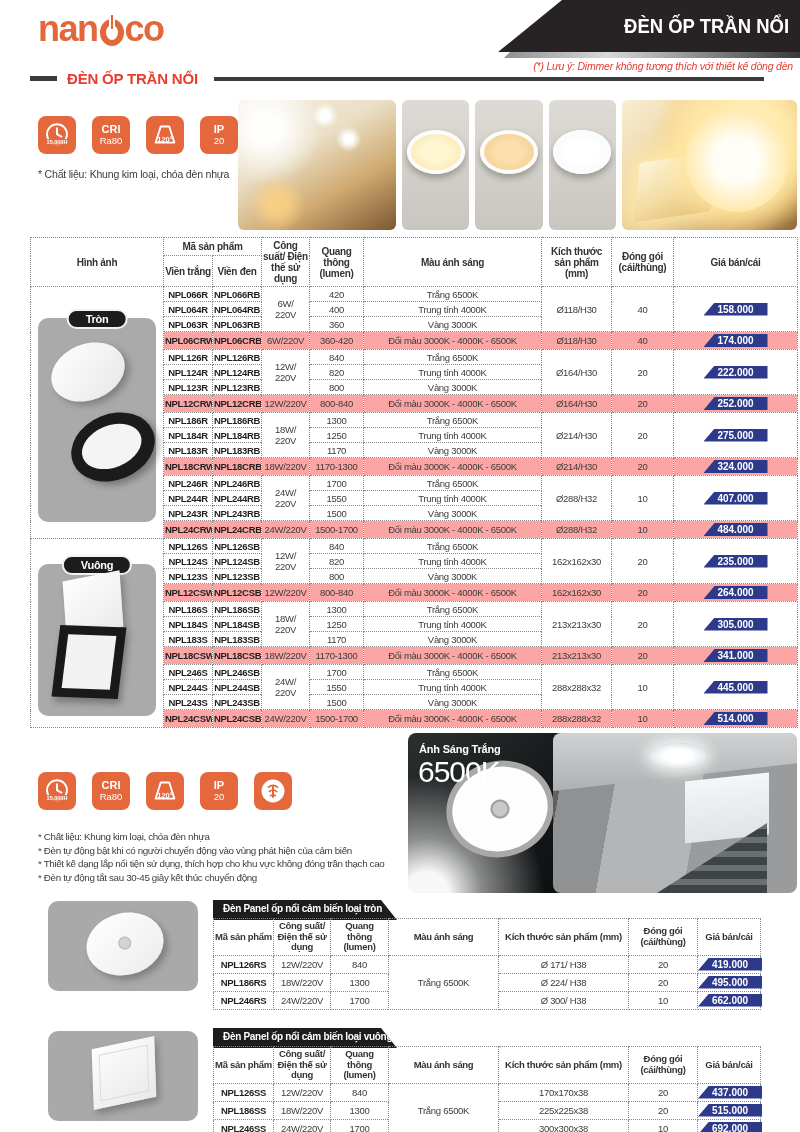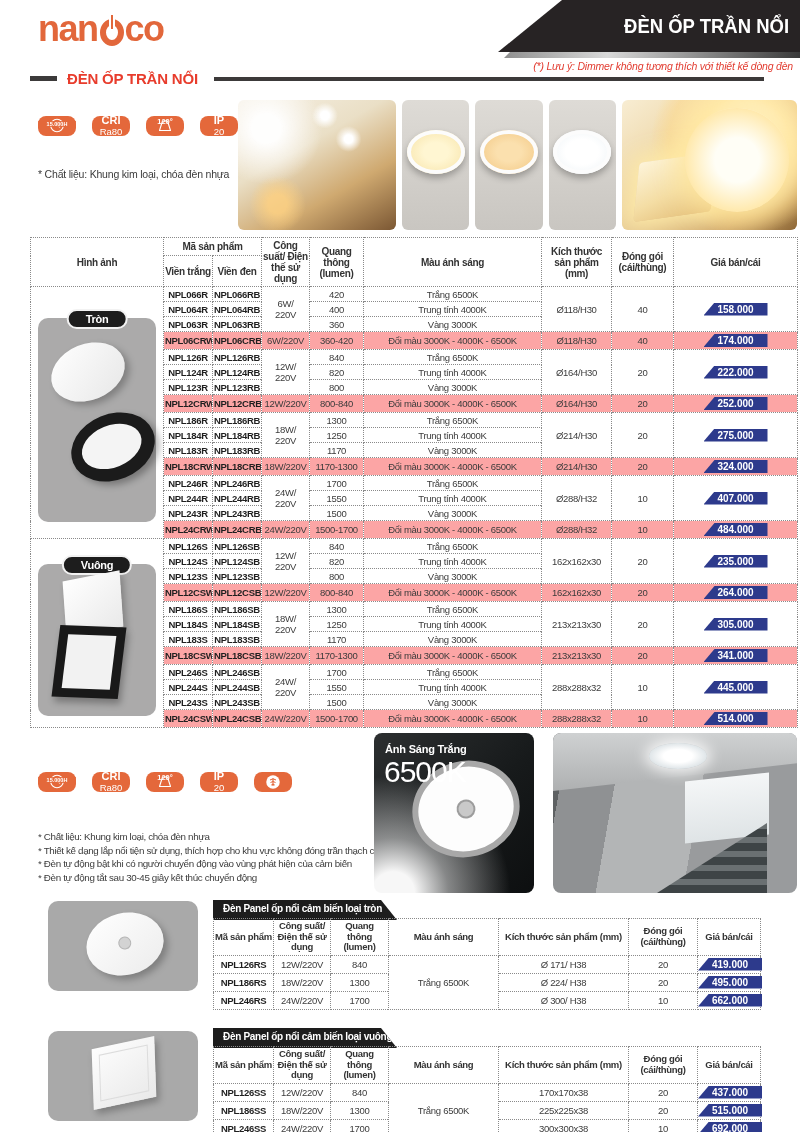--- a/index.html
+++ b/index.html
@@ -21,21 +21,21 @@
   .sec-head .dash { width:27px; height:5px; background:#3C3A3A; }
   .sec-head .ttl { font-size:15px; font-weight:bold; color:#E83C2C; letter-spacing:-0.2px; white-space:nowrap; }
   .sec-head .rule { flex:1; height:4px; background:#3C3A3A; margin-left:6px; }
   #sec1-head { top:70px; }
   #sec2-head { top:711px; }
 
   
   .icons-row { position:absolute; display:flex; gap:16px; }
   #icons1 { top:116px; left:38px; }
   #icons2 { top:772px; left:38px; }
-  .tile { width:38px; height:20px; background:#E4683B; border-radius:8px; color:#fff; display:flex; flex-direction:column; align-items:center; justify-content:center; position:relative; }
+  .tile { width:38px; height:38px; background:#E4683B; border-radius:8px; color:#fff; display:flex; flex-direction:column; align-items:center; justify-content:center; position:relative; }
   .tile .l1 { font-size:11px; font-weight:bold; line-height:11px; }
   .tile .l2 { font-size:9.5px; line-height:11px; }
   .tile svg { display:block; }
   .tile .lifetext { position:absolute; bottom:9px; left:0; right:0; text-align:center; font-size:5.5px; font-weight:bold; background:rgba(228,104,59,.85); line-height:6px; }
   .tile .beamtext { position:absolute; bottom:10px; left:0; right:0; text-align:center; font-size:7.5px; font-weight:bold; }
   .mat-note { position:absolute; font-size:10.5px; color:#3B3B3B; letter-spacing:-0.2px; }
   #mat1 { top:168px; left:38px; }
   .notes2 { position:absolute; top:830px; left:38px; width:348px; }
   .notes2 div { font-size:9.8px; color:#3B3B3B; line-height:13.5px; letter-spacing:-0.35px; white-space:nowrap; }
 
@@ -75,21 +75,21 @@
   .prod-box.square-box { height:152px; }
   .pill { position:absolute; top:-9px; left:50%; transform:translateX(-50%); background:#1D1D1D; color:#fff; font-size:11px; font-weight:bold; padding:2px 17px; border-radius:10px; border:2px solid #f2f2f2; white-space:nowrap; }
   .shape-rw { position:absolute; top:26px; left:12px; width:76px; height:56px; border-radius:50%; transform:rotate(-22deg); background:linear-gradient(145deg,#ffffff,#e7e7e7); box-shadow:3px 5px 7px rgba(0,0,0,.25); }
   .shape-rb { position:absolute; top:96px; left:32px; width:86px; height:66px; border-radius:50%; transform:rotate(-22deg); background:#1b1b1b; box-shadow:3px 5px 7px rgba(0,0,0,.3); }
   .shape-rb::after { content:""; position:absolute; inset:11px 13px 13px 11px; border-radius:50%; background:#f4f4f4; }
   .shape-sw { position:absolute; top:12px; left:26px; width:58px; height:56px; transform:rotate(-11deg) skewX(-7deg); background:linear-gradient(145deg,#ffffff,#e9e9e9); box-shadow:3px 5px 7px rgba(0,0,0,.25); }
   .shape-sb { position:absolute; top:62px; left:18px; width:66px; height:72px; transform:rotate(7deg) skewY(-5deg); background:#191919; box-shadow:3px 5px 7px rgba(0,0,0,.3); }
   .shape-sb::after { content:""; position:absolute; inset:9px; background:#f2f2f2; }
 
   
-  .photoA { position:absolute; left:374px; top:733px; width:160px; height:160px; border-radius:8px; overflow:hidden;
+  .photoA { position:absolute; left:408px; top:733px; width:160px; height:160px; border-radius:8px; overflow:hidden;
         background: radial-gradient(circle at 12% 100%, #f7f7f7 0 10%, rgba(247,247,247,.5) 26%, rgba(247,247,247,0) 55%),
                     linear-gradient(135deg,#2c2f30,#171a1b 55%,#0d0f10); }
   .photoA .sdisc { position:absolute; right:14px; top:28px; width:108px; height:96px; border-radius:50%; transform:rotate(-14deg); background:#fdfdfd; border:6px solid #a8a8a8; }
   .photoA .sdisc::after { content:""; position:absolute; left:50%; top:50%; width:15px; height:15px; border-radius:50%; background:#c9c9c9; transform:translate(-50%,-50%); border:2px solid #9d9d9d; }
   .photoA .ov1 { position:absolute; top:10px; left:11px; color:#fff; font-size:11px; font-weight:bold; letter-spacing:-0.2px; }
   .photoA .ov2 { position:absolute; top:22px; left:10px; color:#fff; font-size:30px; font-weight:normal; letter-spacing:-1px; }
   .photoB { position:absolute; left:553px; top:733px; width:244px; height:160px; border-radius:8px; overflow:hidden;
         background: linear-gradient(100deg,#5e6163 0 6%,#8f9193 6% 26%,#b3b5b6 26% 58%,#999b9d 58%); }
   .photoB .ceil { position:absolute; top:0; left:0; right:0; height:58px; background:linear-gradient(#cfd1d2,#aeb0b1); clip-path:polygon(0 0,100% 0,100% 52%,0 100%); }
   .photoB .lamp { position:absolute; top:10px; left:96px; width:58px; height:26px; border-radius:50%; background:radial-gradient(#ffffff 35%, #dfe5e8 70%, #c2c8cb); box-shadow:0 0 14px 4px rgba(255,255,255,.8); }
@@ -515,22 +515,22 @@
           <line x1="20" y1="13" x2="20" y2="28" stroke="#E4683B" stroke-width="2.4"></line>
           <path d="M14 16 q6 -5 12 0" fill="none" stroke="#E4683B" stroke-width="2"></path>
           <path d="M15 21 q5 -4 10 0" fill="none" stroke="#E4683B" stroke-width="2"></path>
           <path d="M16.5 26 q3.5 -3 7 0" fill="none" stroke="#E4683B" stroke-width="2"></path>
         </svg>
     </div>
   </div>
 
   <div class="notes2">
     <div>* Chất liệu: Khung kim loại, chóa đèn nhựa</div>
+    <div>* Đèn tự động bật khi có người chuyển động vào vùng phát hiện của cảm biến</div>
     <div>* Thiết kế dạng lắp nổi tiện sử dụng, thích hợp cho khu vực không đóng trần thạch cao</div>
-    <div>* Đèn tự động bật khi có người chuyển động vào vùng phát hiện của cảm biến</div>
     <div>* Đèn tự động tắt sau 30-45 giây kết thúc chuyển động</div>
   </div>
 
   <div class="photoA">
     <div class="sdisc"></div>
     <div class="ov1">Ánh Sáng Trắng</div>
     <div class="ov2">6500K</div>
   </div>
   <div class="photoB">
     <div class="ceil"></div>

